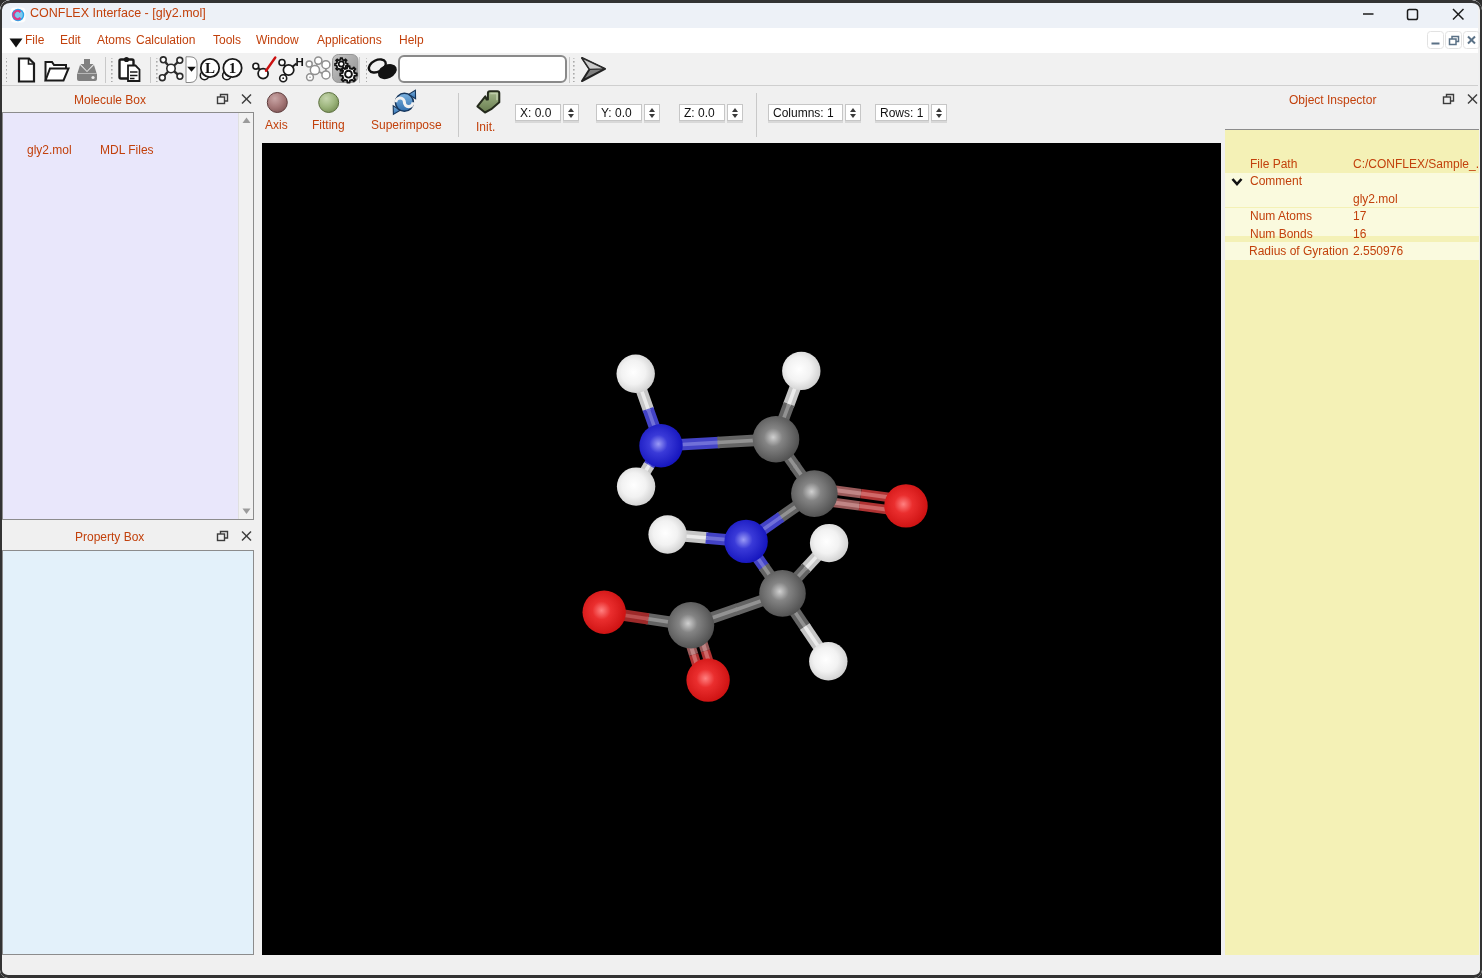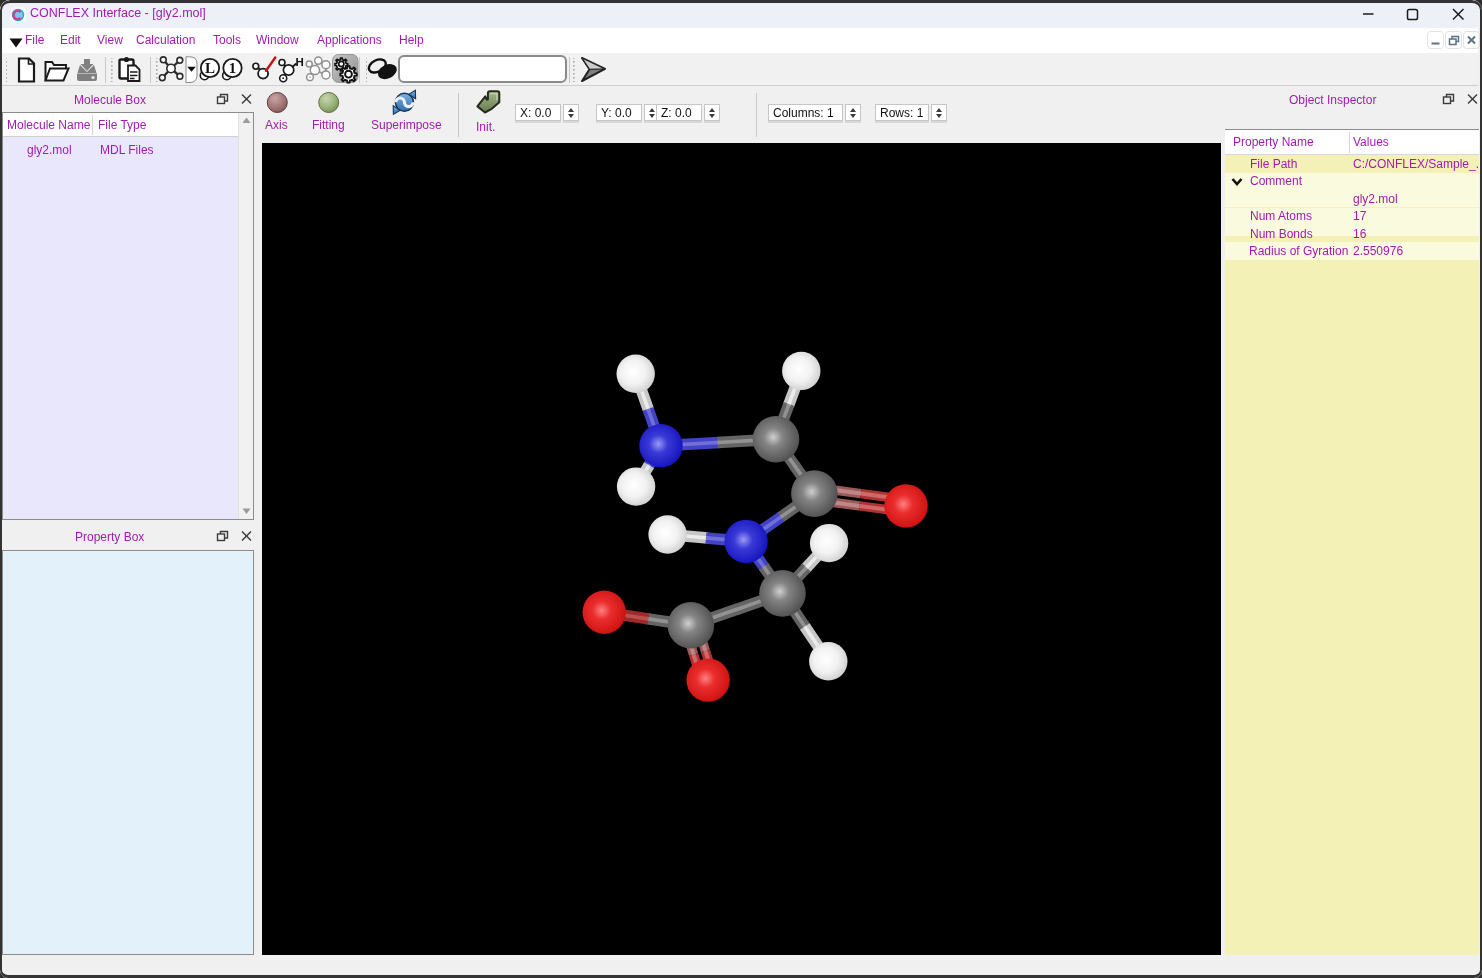--- a/index.html
+++ b/index.html
@@ -4,21 +4,21 @@
 <style>
   * { margin:0; padding:0; box-sizing:border-box; }
   html,body { width:1482px; height:978px; overflow:hidden; background:#2e2e2e;
     font-family:"Liberation Sans", sans-serif; }
   #win { position:absolute; left:0; top:0; width:1482px; height:978px;
     background:#f0f0f0; border-radius:10px 10px 8px 8px; overflow:hidden; }
   #frame { position:absolute; left:0; top:0; width:1482px; height:978px;
     border:2px solid #333; border-top-width:3px; border-bottom-width:3px;
     border-radius:10px 10px 8px 8px; z-index:99; pointer-events:none; }
   .abs { position:absolute; }
-  .txt { position:absolute; white-space:nowrap; color:#a21caf; font-size:12px; }
+  .txt { position:absolute; white-space:nowrap; color:#c2410c; font-size:12px; }
   .spin { position:absolute; top:17px; height:17px; width:64px; }
   .spin span { position:absolute; left:0; top:0; right:18px; bottom:0; background:#fff;
     border:1px solid #c6c6c6; font-size:12px; padding:1px 0 0 4px; color:#111;
     box-shadow:0 2px 0 #d8d8d8; white-space:nowrap; overflow:hidden; }
   .spin b { position:absolute; right:0; top:0; width:16px; height:17px; background:#fff;
     border:1px solid #c6c6c6; box-shadow:0 2px 0 #d8d8d8; }
   .spin b::before { content:""; position:absolute; left:3.5px; top:2.5px; border-left:3.5px solid transparent;
     border-right:3.5px solid transparent; border-bottom:4.5px solid #3a3a3a; }
   .spin b::after { content:""; position:absolute; left:3.5px; top:9px; border-left:3.5px solid transparent;
     border-right:3.5px solid transparent; border-top:4.5px solid #3a3a3a; }
@@ -44,21 +44,21 @@
     <line x1="103" y1="9" x2="113.5" y2="19.5" stroke="#1b1b1b" stroke-width="1.5"></line>
     <line x1="113.5" y1="9" x2="103" y2="19.5" stroke="#1b1b1b" stroke-width="1.5"></line>
   </svg>
 
   <div class="abs" style="left:0;top:28px;width:1478px;height:25px;background:#ffffff;"></div>
   <svg class="abs" style="left:6px;top:34px;" width="20" height="16" viewBox="0 0 20 16">
     <polygon points="3.5,4.5 16.5,4.5 10,13.5" fill="#111"></polygon>
   </svg>
   <div class="txt" style="left:25px;top:33px;">File</div>
   <div class="txt" style="left:60px;top:33px;">Edit</div>
-  <div class="txt" style="left:97px;top:33px;">View</div>
+  <div class="txt" style="left:97px;top:33px;">Atoms</div>
   <div class="txt" style="left:136px;top:33px;">Calculation</div>
   <div class="txt" style="left:213px;top:33px;">Tools</div>
   <div class="txt" style="left:256px;top:33px;">Window</div>
   <div class="txt" style="left:317px;top:33px;">Applications</div>
   <div class="txt" style="left:399px;top:33px;">Help</div>
   <svg class="abs" style="left:1427px;top:31px;" width="54" height="19" viewBox="0 0 54 19">
     <g fill="none" stroke="#e2e2e2" stroke-width="1">
       <rect x="0.5" y="0.5" width="16" height="17" rx="3"></rect>
       <rect x="18.5" y="0.5" width="16" height="17" rx="3"></rect>
       <rect x="36.5" y="0.5" width="16" height="17" rx="3"></rect>
@@ -240,21 +240,21 @@
     <div class="txt" style="left:112px;top:31px;">Superimpose</div>
     <div class="txt" style="left:217px;top:33px;">Init.</div>
     <div class="spin" style="left:256px;">
         <span>X: 0.0</span>
         <b></b>
       </div>
     <div class="spin" style="left:337px;">
         <span>Y: 0.0</span>
         <b></b>
       </div>
-    <div class="spin" style="left:397px;">
+    <div class="spin" style="left:420px;">
         <span>Z: 0.0</span>
         <b></b>
       </div>
     <div class="spin wide" style="left:509px;">
         <span>Columns: 1</span>
         <b></b>
       </div>
     <div class="spin" style="left:616px;width:72px;">
         <span>Rows: 1</span>
         <b></b>
@@ -376,25 +376,20 @@
     <svg class="abs" style="left:216px;top:6px;" width="38" height="13" viewBox="0 0 38 13">
       <g fill="none" stroke="#3c3c3c" stroke-width="1.4">
         <rect x="1.5" y="4" width="7" height="6.5"></rect>
         <path d="M 4.5 4 L 4.5 1.5 L 11.5 1.5 L 11.5 8 L 8.5 8"></path>
         <line x1="26" y1="1.5" x2="35" y2="10.5"></line>
           <line x1="35" y1="1.5" x2="26" y2="10.5"></line>
       </g>
     </svg>
 
     <div class="abs" style="left:2px;top:25px;width:252px;height:408px;background:#e9e7fb;border:1px solid #8c8c8c;">
-      <div class="abs" style="left:0;top:0;width:250px;height:24px;background:#fff;border-bottom:1px solid #d0d0d0;">
-        <div class="txt" style="left:4px;top:5px;">Molecule Name</div>
-        <div class="txt" style="left:95px;top:5px;">File Type</div>
-        <div class="abs" style="left:89px;top:2px;width:1px;height:20px;background:#d8d8d8;"></div>
-      </div>
       <div class="txt" style="left:24px;top:30px;">gly2.mol</div>
       <div class="txt" style="left:97px;top:30px;">MDL Files</div>
 
       <div class="abs" style="left:235px;top:0;width:15px;height:406px;background:#f1f1f1;border-left:1px solid #e0e0e0;">
         <svg class="abs" style="left:0;top:2px;" width="15" height="12" viewBox="0 0 15 12">
             <polygon points="3.5,8 11.5,8 7.5,2.5" fill="#9b9b9b"></polygon>
           </svg>
         <svg class="abs" style="left:0;bottom:2px;" width="15" height="12" viewBox="0 0 15 12">
             <polygon points="3.5,3.5 11.5,3.5 7.5,9" fill="#9b9b9b"></polygon>
           </svg>
@@ -420,25 +415,20 @@
         <rect x="1.5" y="4" width="7" height="6.5"></rect>
         <path d="M 4.5 4 L 4.5 1.5 L 11.5 1.5 L 11.5 8 L 8.5 8"></path>
         <line x1="26" y1="1.5" x2="35" y2="10.5"></line>
           <line x1="35" y1="1.5" x2="26" y2="10.5"></line>
       </g>
     </svg>
     <div class="abs" style="left:0;top:25px;width:254px;height:16px;background:#f1f1f1;border-bottom:1px solid #ababab;margin-top:40px;">
       <div class="txt" style="left:4px;top:0px;">Molecule</div>
     </div>
     <div class="abs" style="left:0;top:42px;width:254px;height:826px;background:#f4f1b6;border-top:1px solid #8c8c8c;">
-      <div class="abs" style="left:0;top:0;width:254px;height:25px;background:#fff;border-bottom:1px solid #d8d8d8;">
-        <div class="txt" style="left:8px;top:5px;">Property Name</div>
-        <div class="txt" style="left:128px;top:5px;">Values</div>
-        <div class="abs" style="left:124px;top:2px;width:1px;height:21px;background:#d8d8d8;"></div>
-      </div>
       <div class="abs" style="left:0;top:25px;width:254px;height:18px;">
         <div class="txt" style="left:25px;top:2px;">File Path</div>
         <div class="txt" style="left:128px;top:2px;">C:/CONFLEX/Sample_...</div>
       </div>
       <div class="abs" style="left:0;top:43px;width:254px;height:34px;background:#fafade;">
         <svg class="abs" style="left:6px;top:4px;" width="12" height="10" viewBox="0 0 12 10">
           <path d="M 1.5 2 L 6 7 L 10.5 2" fill="none" stroke="#111" stroke-width="2.6"></path>
         </svg>
         <div class="txt" style="left:25px;top:1px;">Comment</div>
       </div>

